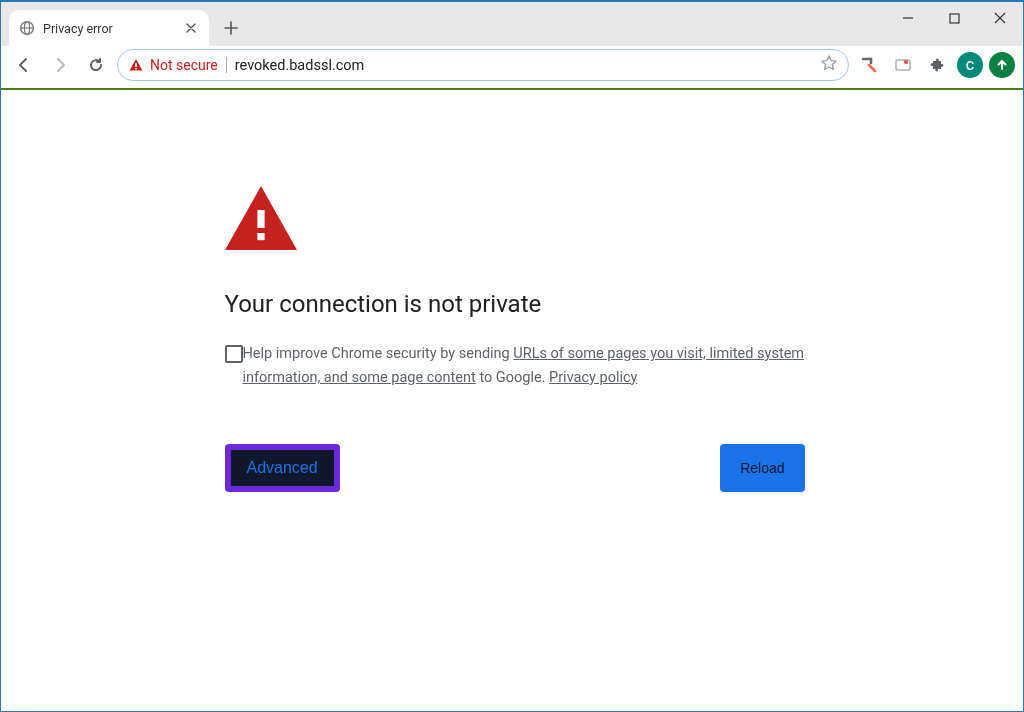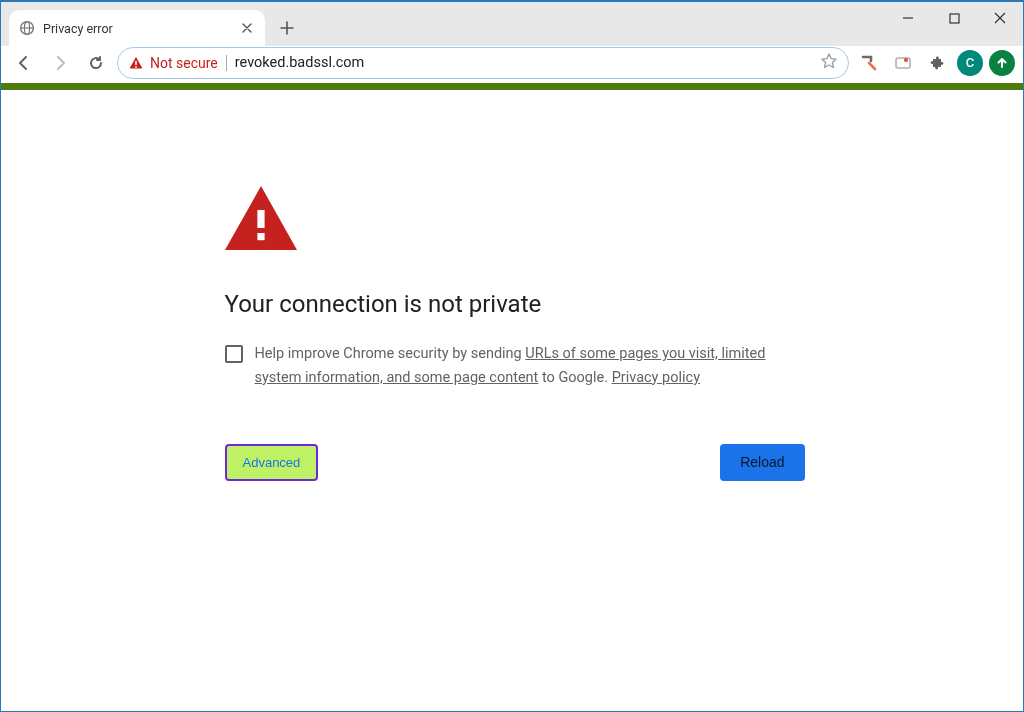--- a/index.html
+++ b/index.html
@@ -18,21 +18,21 @@
       background: #e8e8e8;
       display: flex;
       align-items: flex-start;
       position: relative;
     }
     .tab {
       background: #fff;
       margin-top: 8px;
       margin-left: 8px;
       height: 36px;
-      width: 256px;
+      width: 200px;
       border-radius: 10px 10px 0 0;
       display: flex;
       align-items: center;
       padding: 0 10px;
       gap: 8px;
       position: relative;
     }
     .tab .favicon {
       width: 16px; height: 16px;
       display: flex; align-items: center; justify-content: center;
@@ -71,21 +71,21 @@
       color: #333;
     }
     
     .toolbar {
       height: 44px;
       background: #fff;
       display: flex;
       align-items: center;
       padding: 0 8px 4px 8px;
       gap: 6px;
-      border-bottom: 7px solid #4d7c0f;
+      border-bottom: 2px solid #4d7c0f;
     }
     .navbtn {
       width: 30px; height: 30px;
       display: flex; align-items: center; justify-content: center;
       cursor: pointer;
       color: #5f6368;
       border-radius: 50%;
     }
     .navbtn.disabled { color: #bdbdbd; cursor: default;}
     .omnibox {
@@ -159,42 +159,41 @@
     }
     .interstitial .explain b { color:#5f6368; font-weight:600;}
     .interstitial .explain .lm { text-decoration: underline; cursor:pointer; color:#5f6368;}
     .errorcode {
       font-size: 12.5px;
       color: #5f6368;
       margin-bottom: 42px;
     }
     .optin {
       display: flex;
-      gap: 12px;
       font-size: 14.5px;
       color: #5f6368;
       line-height: 1.65;
       margin-bottom: 54px;
     }
     .optin .cb {
       width:18px;height:18px;border:2px solid #5f6368;border-radius:2px;
       flex-shrink:0; margin-top:3px; cursor:pointer;
     }
     .optin .ul { text-decoration: underline; cursor:pointer;}
     .actions {
       display: flex;
       justify-content: space-between;
     }
     .btn-adv {
       padding: 9px 16px;
-      border:2px solid #6d28d9;
+      border:6px solid #6d28d9;
       border-radius:4px;
-      background:#bef264;
+      background:#0f172a;
       color:#1a73e8;
-      font-size:13px;
+      font-size:16px;
       cursor:pointer;
     }
     .btn-reload {
       padding: 9px 20px;
       border:none;
       border-radius:4px;
       background:#1a73e8;
       color:#0f172a;
       font-size:14px;
       cursor:pointer;

